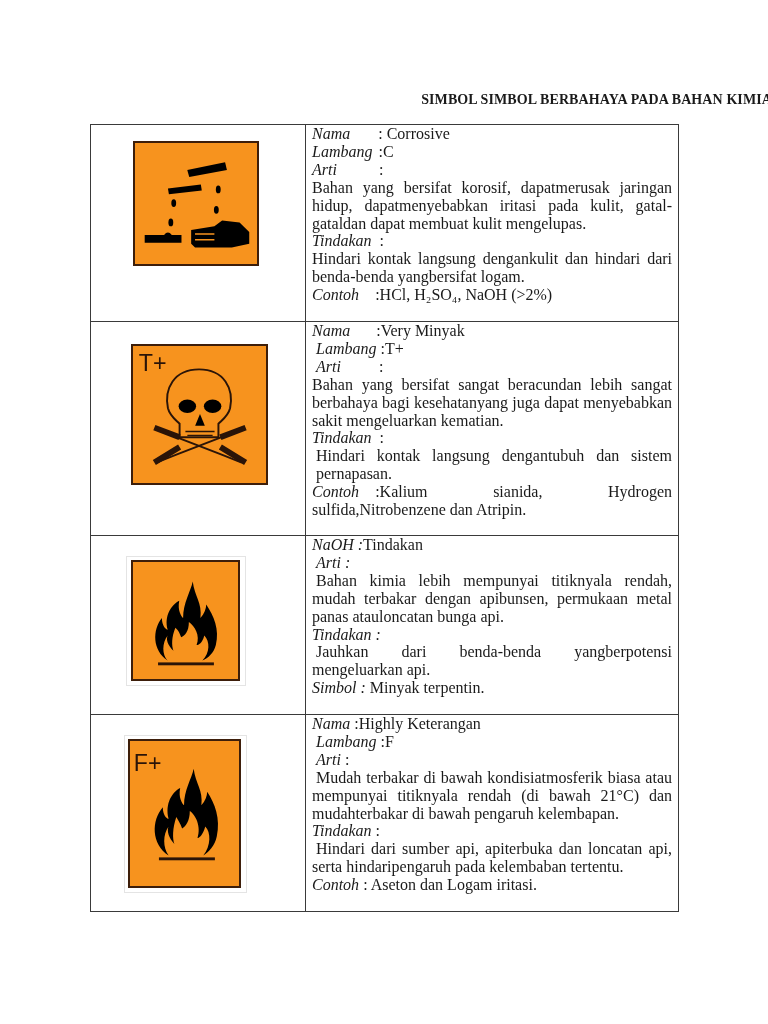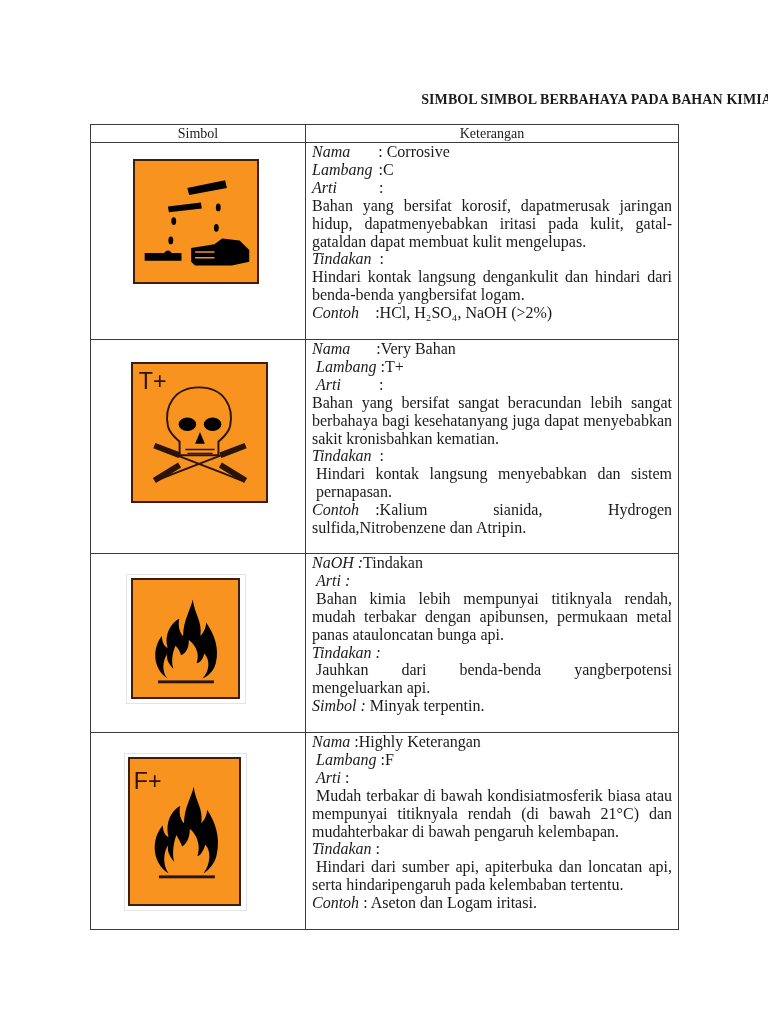--- a/index.html
+++ b/index.html
@@ -24,24 +24,20 @@
 <body>
 
 <div class="title">SIMBOL SIMBOL BERBAHAYA PADA BAHAN KIMIA</div>
 
 <table class="haz">
   <colgroup>
       <col class="col-sym">
       <col>
     </colgroup>
   <tbody>
-      <tr>
-    <th>Simbol</th>
-    <th>Keterangan</th>
-  </tr>
 
   <tr style="height:197px;">
     <td class="symcell">
       <div class="sign" style="left:42px;top:16px;width:126px;height:125px;">
         <svg viewBox="0 0 126 125">
           <path d="M54 28 L93 20 L95 28 L56 35 Z" fill="#000"></path>
           <path d="M34 47 L68 43 L69 49 L35 53 Z" fill="#000"></path>
           <ellipse cx="40" cy="62" rx="2.5" ry="4" fill="#000"></ellipse>
           <ellipse cx="37" cy="82" rx="2.5" ry="4" fill="#000"></ellipse>
           <ellipse cx="86" cy="48" rx="2.5" ry="4" fill="#000"></ellipse>
@@ -75,26 +71,26 @@
           <ellipse cx="82" cy="62" rx="9" ry="7" fill="#000"></ellipse>
           <path d="M69 70 L64 82 L74 82 Z" fill="#000"></path>
           <path d="M54 88 L84 88 M56 92 L82 92" stroke="#2a1408" stroke-width="1.5"></path>
           <path d="M22 84 L48 94 M22 120 L48 104 M116 84 L90 94 M116 120 L90 104" stroke="#2a1408" stroke-width="6" fill="none"></path>
           <path d="M24 84 L40 92 L92 112 L112 120 M112 84 L96 92 L44 112 L24 120" stroke="#2a1408" stroke-width="2" fill="none"></path>
         </svg>
       </div>
     </td>
     <td>
       <div class="desc">
-        <span class="ln"><span class="it">Nama</span><span style="padding-left:26px">:Very Bahan</span></span>
+        <span class="ln"><span class="it">Nama</span><span style="padding-left:26px">:Very Minyak</span></span>
         <span class="ln" style="padding-left:4px"><span class="it">Lambang</span><span style="padding-left:4px">:T+</span></span>
         <span class="ln" style="padding-left:4px"><span class="it">Arti</span><span style="padding-left:38px">:</span></span>
-        <span class="ln">Bahan yang bersifat sangat beracundan lebih sangat berbahaya bagi kesehatanyang juga dapat menyebabkan sakit kronisbahkan kematian.</span>
+        <span class="ln">Bahan yang bersifat sangat beracundan lebih sangat berbahaya bagi kesehatanyang juga dapat menyebabkan sakit mengeluarkan kematian.</span>
         <span class="ln"><span class="it">Tindakan</span><span style="padding-left:8px">:</span></span>
-        <span class="ln" style="padding-left:4px">Hindari kontak langsung menyebabkan dan sistem pernapasan.</span>
+        <span class="ln" style="padding-left:4px">Hindari kontak langsung dengantubuh dan sistem pernapasan.</span>
         <span class="ln"><span class="it">Contoh</span><span style="padding-left:16px">:Kalium sianida, Hydrogen sulfida,Nitrobenzene dan Atripin.</span></span>
       </div>
     </td>
   </tr>
 
   <tr style="height:179px;">
     <td class="symcell">
       <div class="frame" style="left:35px;top:20px;width:118px;height:128px;"></div>
       <div class="sign" style="left:40px;top:24px;width:109px;height:121px;">
         <svg viewBox="0 0 109 121">

